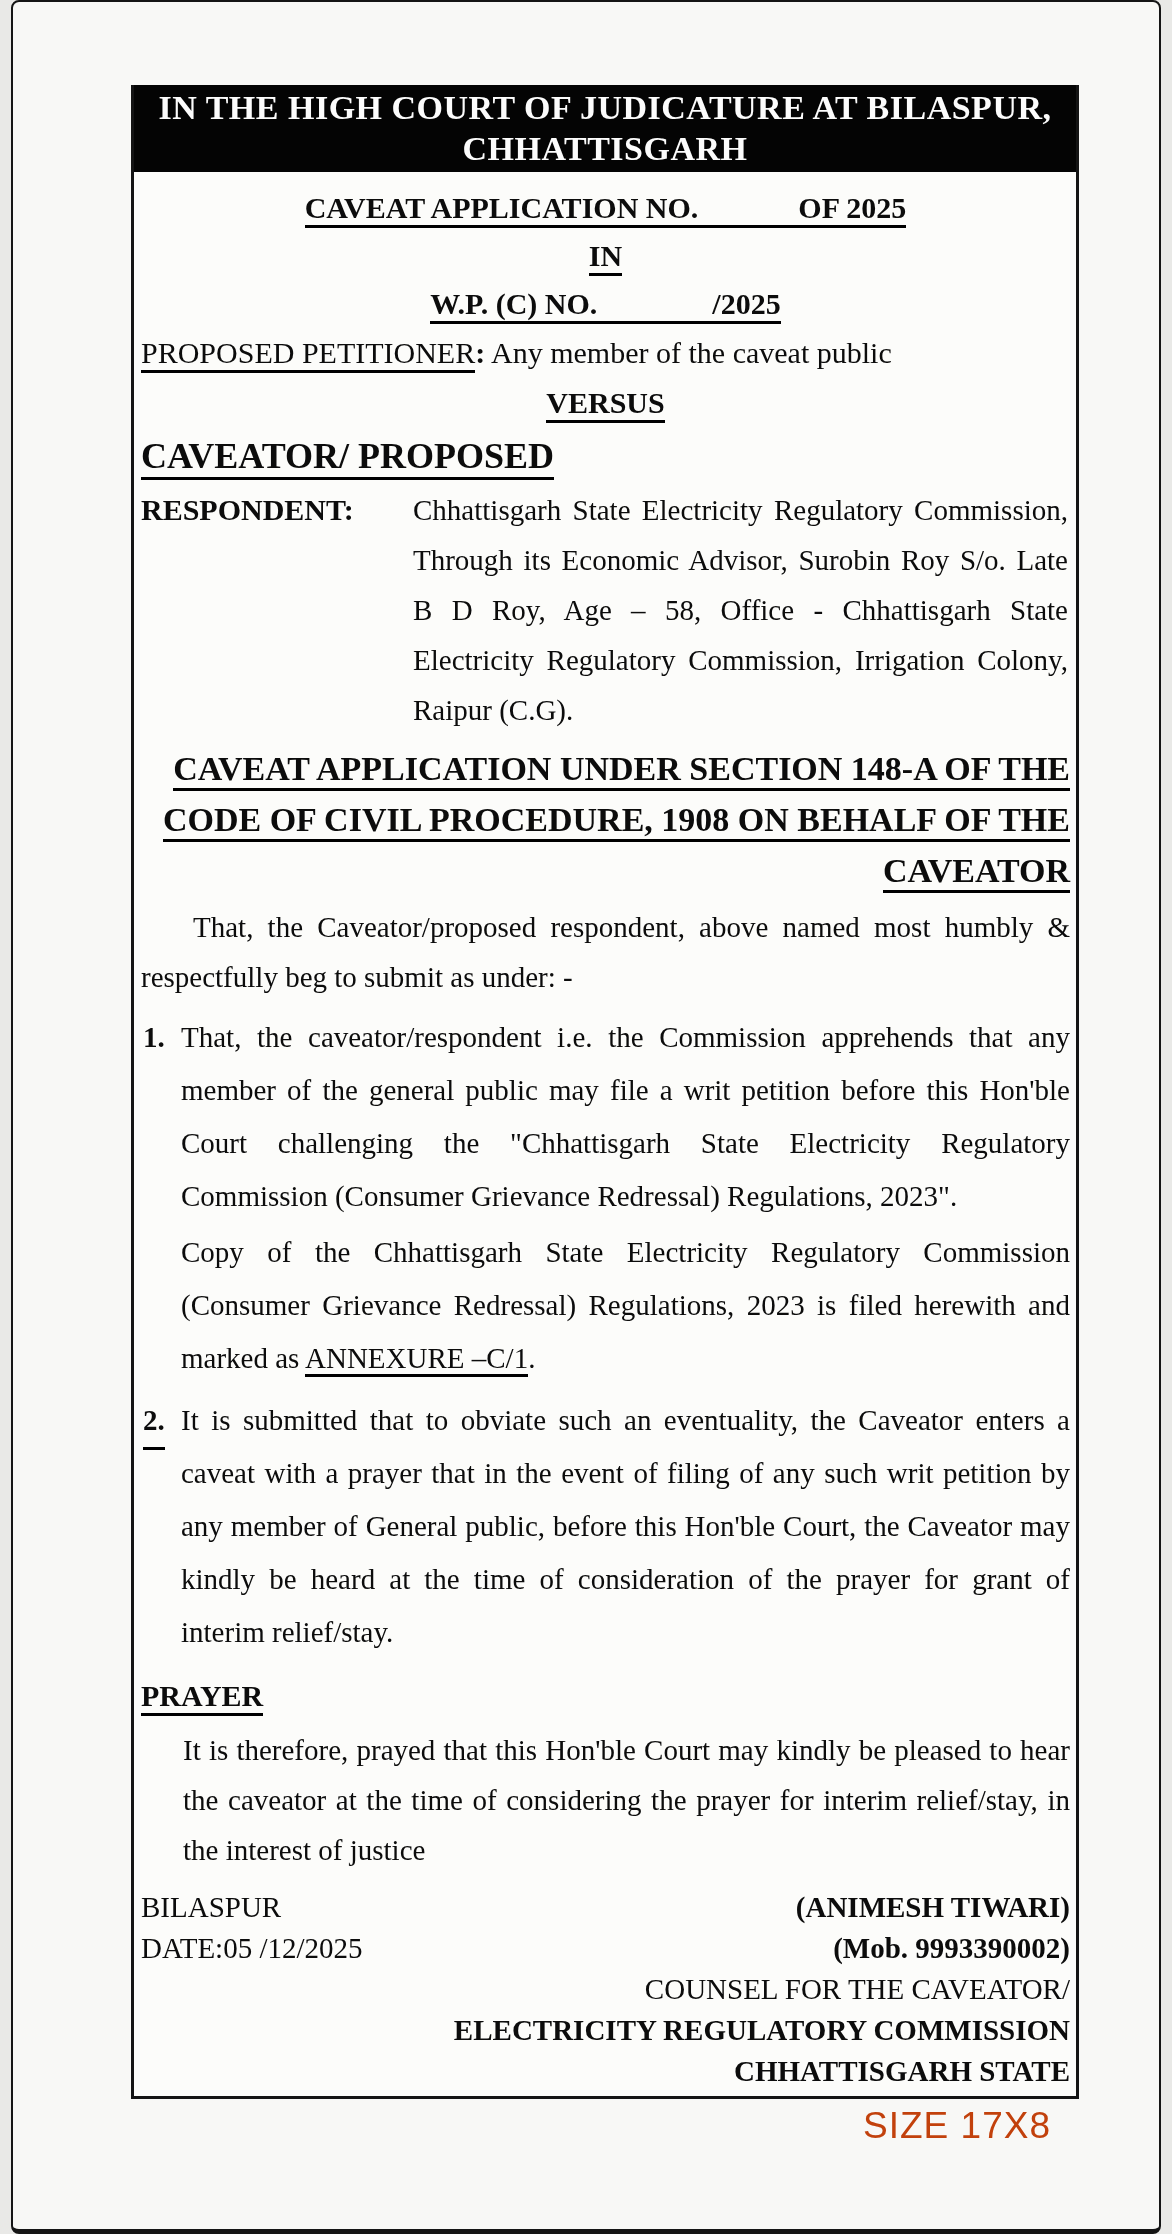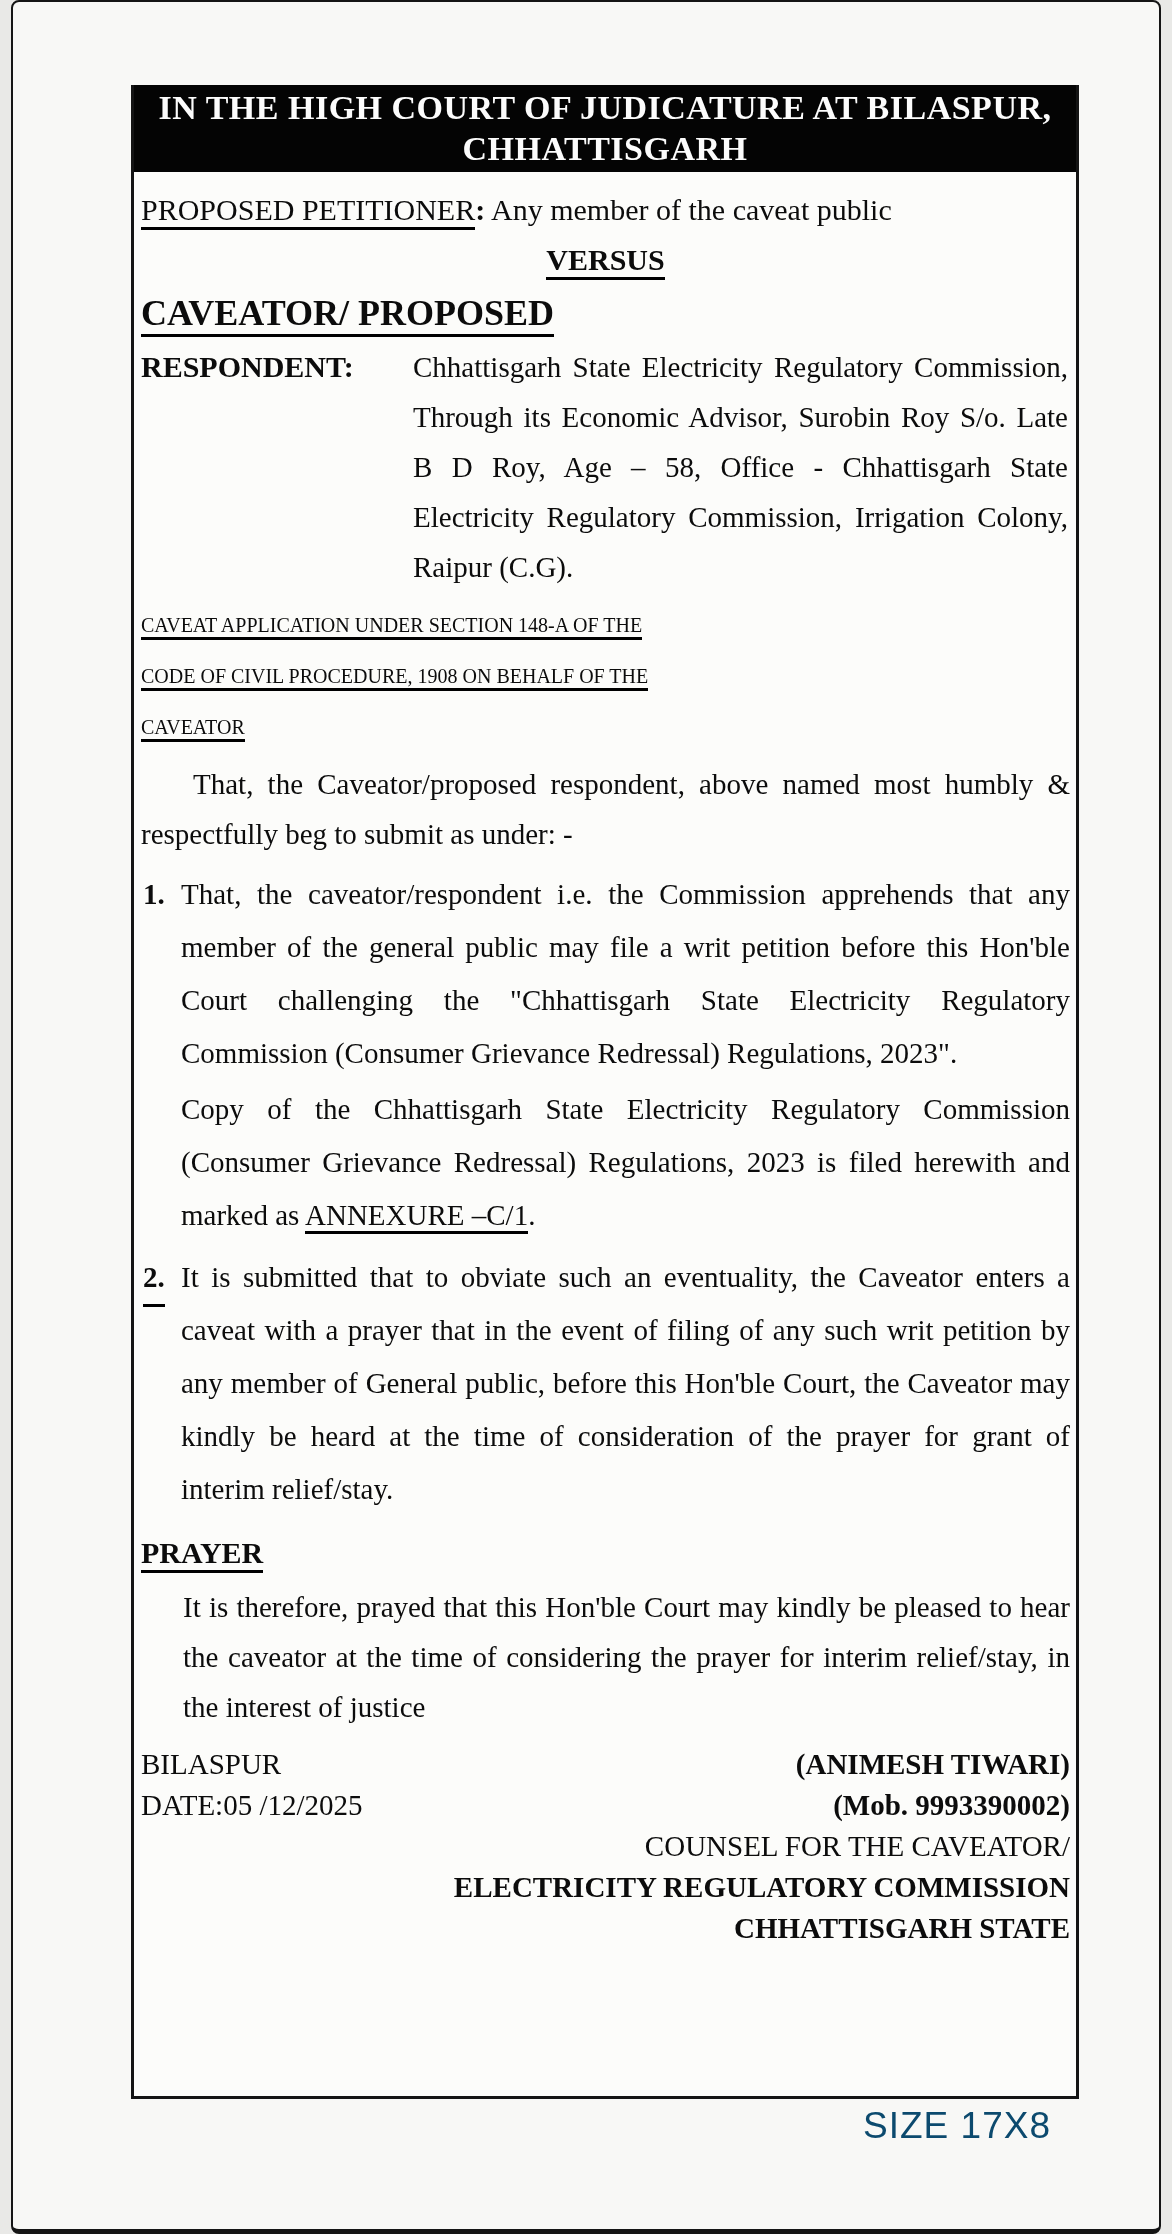--- a/index.html
+++ b/index.html
@@ -56,21 +56,21 @@
   .party-line { font-size: 30px; line-height: 47px; margin-top: 2px; }
   .party-line .label { font-weight: normal; }
   .party-line .sep { font-weight: bold; }
   .versus-line { text-align: center; font-weight: bold; font-size: 30px; line-height: 48px; margin-top: 3px; }
   .caveator-line { font-weight: bold; font-size: 36px; line-height: 50px; margin-top: 4px; }
 
   .respondent-row { display: flex; margin-top: 4px; }
   .respondent-label { flex: 0 0 272px; font-weight: bold; font-size: 30px; line-height: 50px; }
   .respondent-address { flex: 1; font-size: 29px; line-height: 50px; text-align: justify; padding-right: 2px; }
 
-  .section-heading { text-align: left; font-weight: normal; font-size: 20px; line-height: 51px; margin-top: 8px; }
+  .section-heading { text-align: right; font-weight: bold; font-size: 34px; line-height: 51px; margin-top: 8px; }
 
   .intro-para { font-size: 29px; line-height: 50px; text-align: justify; text-indent: 52px; margin-top: 6px; }
 
   .numbered-para { position: relative; padding-left: 40px; font-size: 29px; line-height: 53px; text-align: justify; margin-top: 9px; }
   .numbered-para .num { position: absolute; left: 2px; top: 0; font-weight: bold; }
 
   .copy-para { margin-left: 40px; font-size: 29px; line-height: 53px; text-align: justify; margin-top: 3px; }
   .copy-para .annexure { font-weight: normal; }
 
   .prayer-heading { text-align: left; font-weight: bold; font-size: 30px; line-height: 50px; margin-top: 12px; }
@@ -80,38 +80,49 @@
   .sig-row { display: flex; justify-content: space-between; gap: 21px; }
   .sig-right { text-align: right; }
   .b { font-weight: bold; }
 
   .size-note {
     position: absolute;
     top: 2103px;
     right: 108px;
     font-family: "Liberation Sans", "DejaVu Sans", sans-serif;
     font-size: 37px;
-    color: #0c4a6e;
+    color: #c2410c;
     letter-spacing: 1px;
   }
 </style>
 </head>
 <body>
 
 <div class="page">
 
   <div class="doc">
 
     <div class="court-bar">
       <div>IN THE HIGH COURT OF JUDICATURE AT BILASPUR,</div>
       <div>CHHATTISGARH</div>
     </div>
 
     <div class="content">
 
+      <div class="top-block">
+        <div class="center-line">
+          <span class="u"><span>CAVEAT APPLICATION NO.</span><span class="blank-100"></span><span>OF 2025</span></span>
+        </div>
+        <div class="center-line">
+          <span class="u">IN</span>
+        </div>
+        <div class="center-line">
+          <span class="u"><span>W.P. (C) NO.</span><span class="blank-115"></span><span>/2025</span></span>
+        </div>
+      </div>
 
       <div class="party-line">
         <span class="label u">PROPOSED PETITIONER</span><span class="sep">:</span><span> Any member of the caveat public</span>
       </div>
 
       <div class="versus-line">
         <span class="u">VERSUS</span>
       </div>
 
       <div class="caveator-line">

